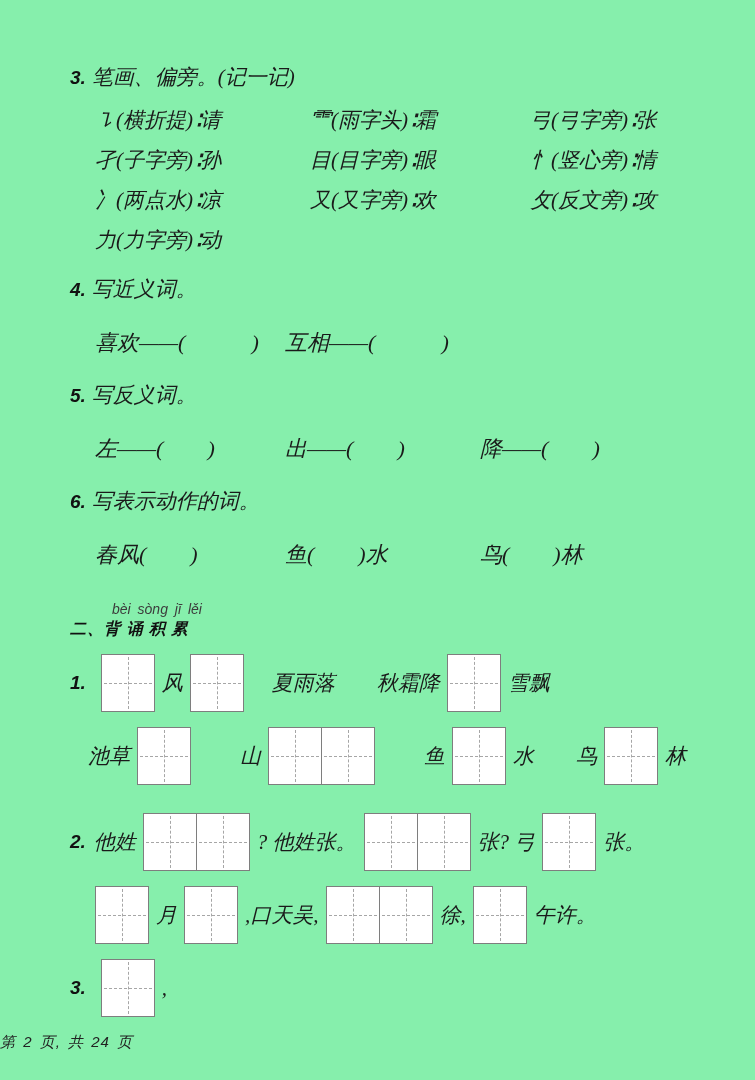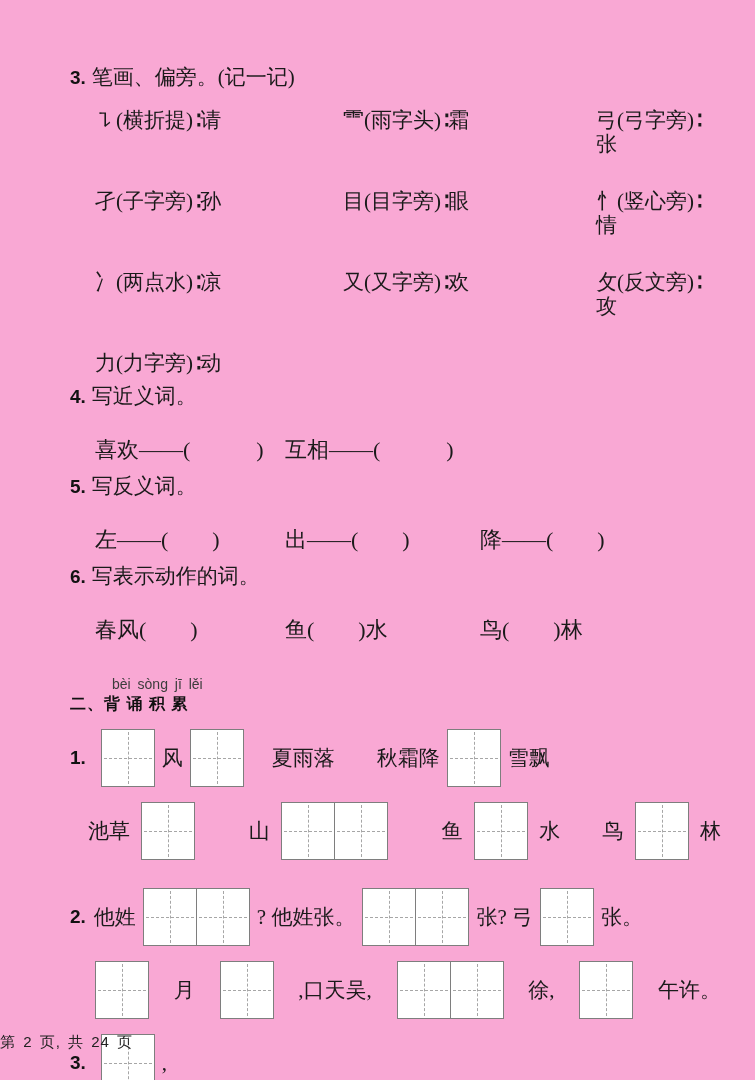--- a/index.html
+++ b/index.html
@@ -1,34 +1,35 @@
 <!DOCTYPE html>
 <html><head>
 <meta charset="utf-8">
 <style>
   html,body { margin:0; padding:0; background:#ffffff; }
   .page {
     width:755px; height:1080px; position:relative; overflow:hidden;
-    background:#f9a8d4; color:#1a1a1a;
+    background:#86efac; color:#1a1a1a;
     font-family:"Liberation Serif", serif;
+    font-style:italic;
   }
   .content { padding:64px 34px 0 70px; }
 
   .qnum {
     font-family:"Liberation Sans", sans-serif;
     font-weight:700; font-size:19px; color:#111111;
   }
-  .q-head { font-size:21px; line-height:26px; margin-top:8px; }
+  .q-head { font-size:21px; line-height:26px; margin-top:24px; }
   .q-head.first { margin-top:0; }
   .q-head .q-title { margin-left:6px; }
 
   .radical-grid {
     display:grid; grid-template-columns:215px 220px auto;
     row-gap:16px; padding-left:25px; margin-top:17px;
-    font-size:21px; line-height:24px;gap:33px;
+    font-size:21px; line-height:24px;
   }
 
   .paren-row {
     display:grid; grid-template-columns:190px 195px auto;
     padding-left:25px; margin-top:25px;
     font-size:22px; line-height:30px; white-space:pre;
   }
 
   .recite-head { margin-top:31px; }
   .pinyin {
@@ -38,21 +39,21 @@
   .recite-title {
     font-family:"Liberation Sans", sans-serif;
     font-weight:700; font-size:16px; color:#111111;
     letter-spacing:1px; margin-top:2px;
   }
 
   .recite-row {
     display:flex; align-items:center; flex-wrap:nowrap;
     font-size:21px; white-space:pre; margin-top:13px; min-height:60px;
   }
-  .recite-row.cont { padding-left:18px;justify-content:space-between; }
+  .recite-row.cont { padding-left:18px; }
   .recite-row.mt-lg { margin-top:26px; }
 
   .tok { display:inline-block; }
   .tok.qnum { margin-right:8px; align-self:center; }
 
   .tian { display:inline-flex; margin:0 7px; flex:none; }
   .cell {
     width:54px; height:58px; box-sizing:border-box;
     border:1px solid #7e7e7e; position:relative; background:#ffffff;
   }

